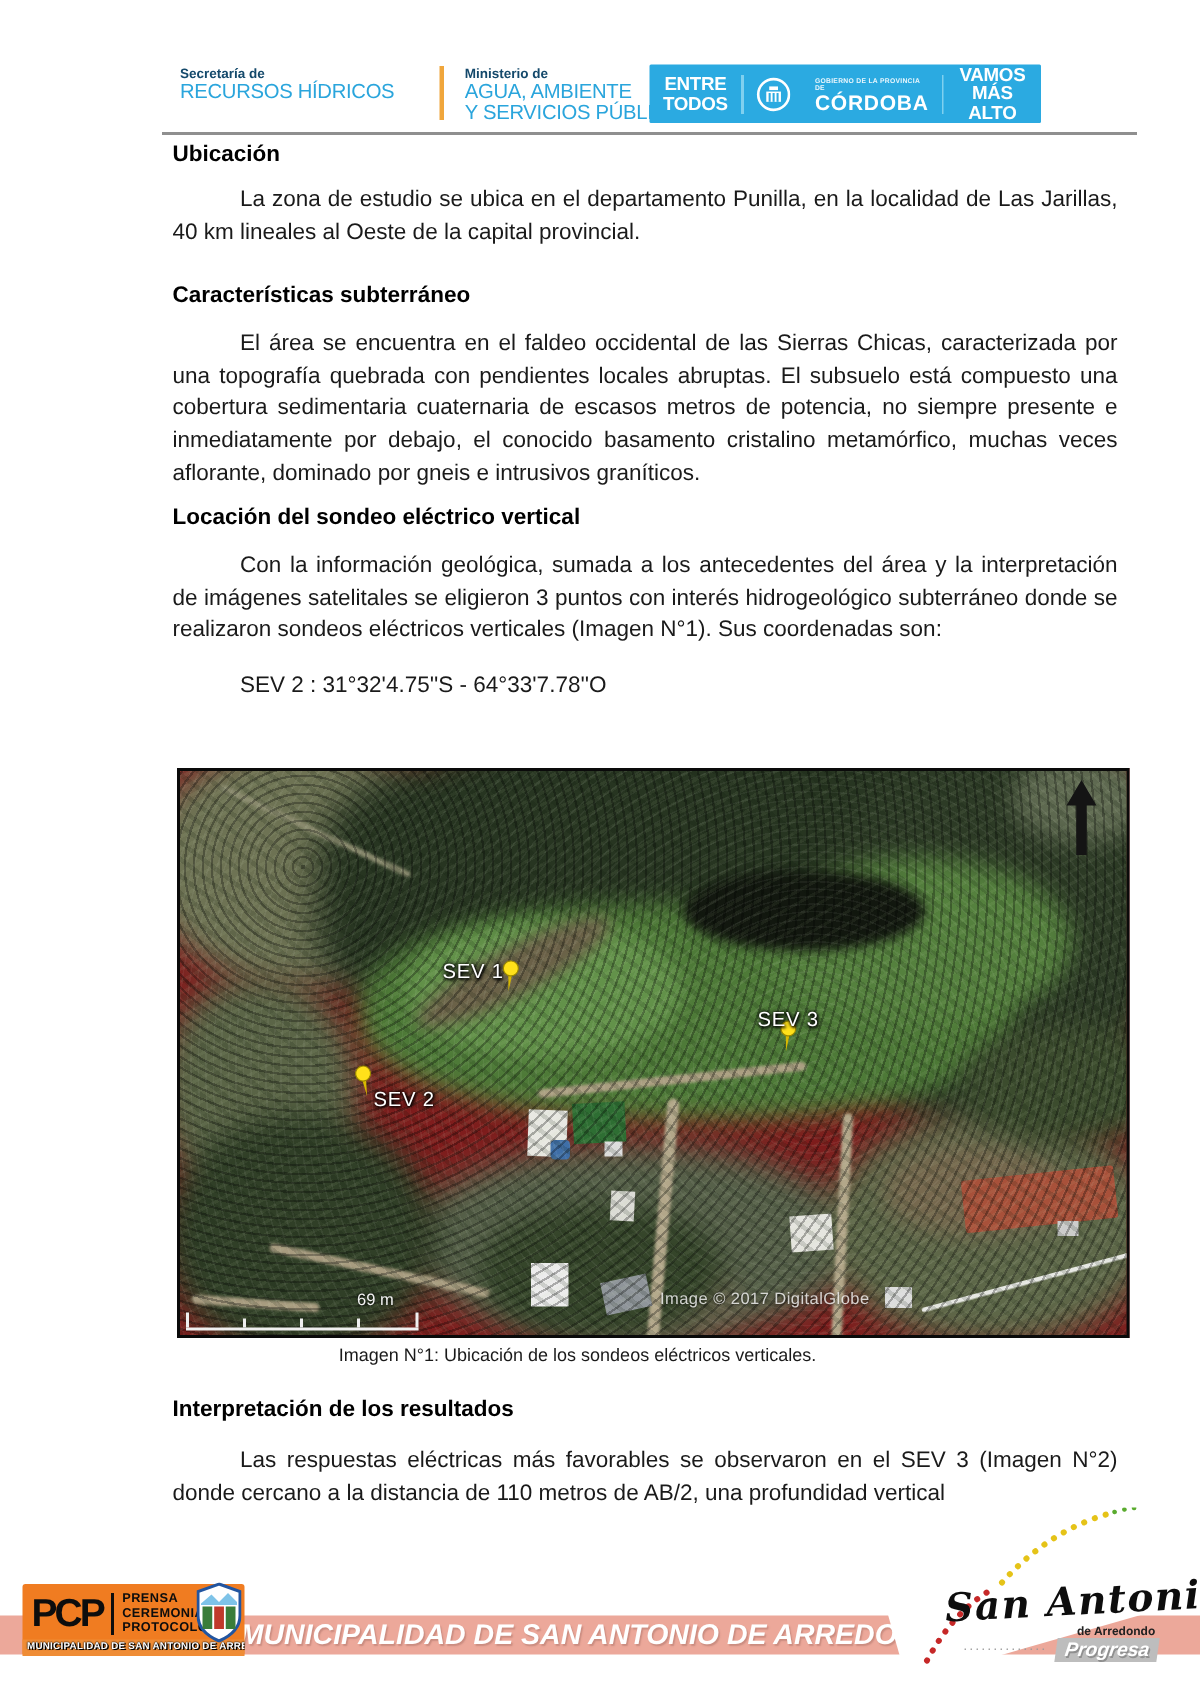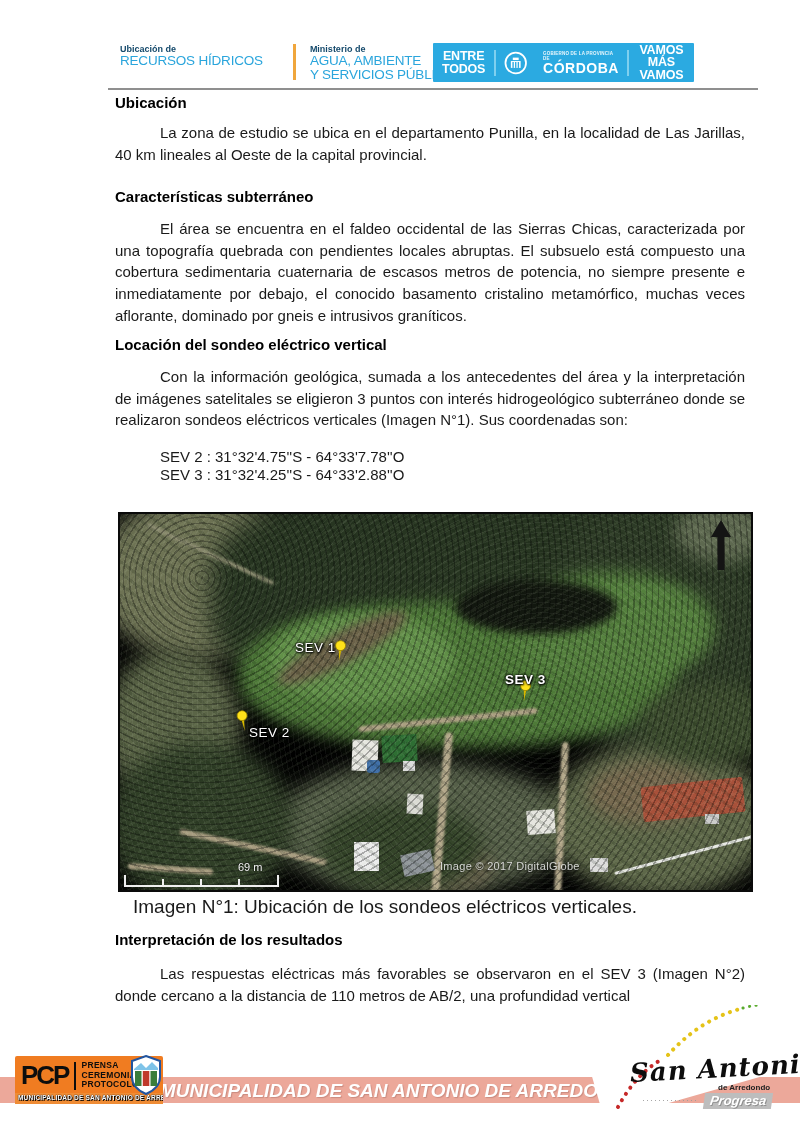--- a/index.html
+++ b/index.html
@@ -29,26 +29,26 @@
   .banner-vamos { font-size:12.5px; line-height:12.5px; padding:0 8px; letter-spacing:-0.2px;border-radius:16px; }
   .header-rule { position:absolute; left:108px; top:88px; width:650px; height:2px; background:#8f8f8f; }
 
   
   .doc-h { position:absolute; left:115px; width:630px; font-size:15px; font-weight:bold; color:#000; }
   .doc-p {
     position:absolute; left:115px; width:630px; font-size:15px; line-height:21.7px;
     text-align:justify; text-indent:45px; color:#1a1a1a;
   }
   .coords { position:absolute; left:160px; top:448px; font-size:15px; line-height:18px; color:#1a1a1a; }
-  .caption { position:absolute; left:70px; top:896px; width:630px; text-align:center; font-size:19px; color:#1a1a1a; }
+  .caption { position:absolute; left:70px; top:896px; width:630px; text-align:center; font-size:12px; color:#1a1a1a; }
 
   
   .sat {
     position:absolute; left:118px; top:512px; width:635px; height:380px;
-    background:#000000; border:2px solid #0a0a0a; overflow:hidden;
+    background:#7f1d1d; border:2px solid #0a0a0a; overflow:hidden;
   }
   .sat .blob { position:absolute; border-radius:50%; }
   .sat::after { 
     content:""; position:absolute; inset:0; z-index:5; pointer-events:none;
     background:
       repeating-radial-gradient(circle at 13% 17%, rgba(0,0,0,.28) 0 1.5px, transparent 1.5px 6px),
       repeating-radial-gradient(circle at 67% 53%, rgba(255,255,255,.05) 0 1px, transparent 1px 5px),
       repeating-linear-gradient(37deg, rgba(10,22,8,.14) 0 3px, transparent 3px 9px),
       repeating-linear-gradient(-29deg, rgba(196,214,168,.07) 0 2px, transparent 2px 7px);
   }
@@ -106,21 +106,21 @@
     text-shadow:1px 1px 0 #8f8f8f;
   }
 </style>
 </head>
 <body>
 
 <div class="page">
 
   <div class="hdr-left">
     <div>
-      <div class="hdr-small">Ubicación de</div>
+      <div class="hdr-small">Secretaría de</div>
       <div class="hdr-big">RECURSOS HÍDRICOS</div>
     </div>
     <div class="hdr-divider"></div>
     <div>
       <div class="hdr-small">Ministerio de</div>
       <div class="hdr-big">AGUA, AMBIENTE</div>
       <div class="hdr-big">Y SERVICIOS PÚBLICOS</div>
     </div>
   </div>
 
@@ -140,37 +140,36 @@
         <rect x="14" y="11" width="1.4" height="6" fill="#2baae1"></rect>
       </svg>
       <div class="gob-txt">
         <div class="gob-small">GOBIERNO DE LA PROVINCIA DE</div>
         <div class="gob-big">CÓRDOBA</div>
       </div>
     </div>
     <div class="banner-sep"></div>
     <div class="banner-cell banner-vamos">
       <div>VAMOS</div>
-      <div>MÁS VAMOS</div>
+      <div>MÁS ALTO</div>
     </div>
   </div>
   <div class="header-rule"></div>
 
   <div class="doc-h" style="top:94px;">Ubicación</div>
   <div class="doc-p" style="top:122px;">La zona de estudio se ubica en el departamento Punilla, en la localidad de Las Jarillas, 40 km lineales al Oeste de la capital provincial.</div>
 
   <div class="doc-h" style="top:188px;">Características subterráneo</div>
   <div class="doc-p" style="top:218px;">El área se encuentra en el faldeo occidental de las Sierras Chicas, caracterizada por una topografía quebrada con pendientes locales abruptas. El subsuelo está compuesto una cobertura sedimentaria cuaternaria de escasos metros de potencia, no siempre presente e inmediatamente por debajo, el conocido basamento cristalino metamórfico, muchas veces aflorante, dominado por gneis e intrusivos graníticos.</div>
 
   <div class="doc-h" style="top:336px;">Locación del sondeo eléctrico vertical</div>
   <div class="doc-p" style="top:366px;">Con la información geológica, sumada a los antecedentes del área y la interpretación de imágenes satelitales se eligieron 3 puntos con interés hidrogeológico subterráneo donde se realizaron sondeos eléctricos verticales (Imagen N°1). Sus coordenadas son:</div>
 
   <div class="coords">
     <div>SEV 2 : 31°32'4.75''S - 64°33'7.78''O</div>
-    <div>SEV 3 : 31°32'4.25''S - 64°33'2.88''O</div>
   </div>
 
   <div class="sat">
 
     <div class="blob" style="left:-25px;top:-20px;width:210px;height:165px;background:#6e7354;filter:blur(10px);"></div>
     <div class="blob" style="left:-15px;top:135px;width:135px;height:155px;background:#5b6547;filter:blur(10px);"></div>
     <div class="blob" style="left:90px;top:-35px;width:580px;height:235px;background:#273521;filter:blur(12px);border-radius:40%;"></div>
     <div class="blob" style="right:-25px;top:-25px;width:230px;height:270px;background:#2d3b26;filter:blur(12px);"></div>
     <div class="blob" style="left:555px;top:-12px;width:95px;height:60px;background:#5f6a51;filter:blur(8px);"></div>
     <div class="blob" style="left:120px;top:88px;width:435px;height:145px;background:#4e7a38;filter:blur(8px);border-radius:45%;"></div>
@@ -211,21 +210,21 @@
       <path d="M7 21 L5.6 8.5 h2.8 Z" fill="#d8b900"></path>
       <circle cx="7" cy="5.6" r="5" fill="#ffe11a" stroke="#9a8700" stroke-width=".8"></circle>
     </svg>
 
     <div class="pin-label" style="left:129px;top:211px;">SEV 2</div>
     <svg class="pin" style="left:116px;top:196px;transform:rotate(-10deg);" width="14" height="22" viewBox="0 0 14 22">
       <path d="M7 21 L5.6 8.5 h2.8 Z" fill="#d8b900"></path>
       <circle cx="7" cy="5.6" r="5" fill="#ffe11a" stroke="#9a8700" stroke-width=".8"></circle>
     </svg>
 
-    <div class="pin-label" style="left:385px;top:158px;font-weight:bold;">SEV 3</div>
+    <div class="pin-label" style="left:385px;top:158px;">SEV 3</div>
     <svg class="pin" style="left:398px;top:166px;transform:rotate(6deg);" width="14" height="22" viewBox="0 0 14 22">
       <path d="M7 21 L5.6 8.5 h2.8 Z" fill="#d8b900"></path>
       <circle cx="7" cy="5.6" r="5" fill="#ffe11a" stroke="#9a8700" stroke-width=".8"></circle>
     </svg>
 
     <svg class="north-arrow" width="24" height="50" viewBox="0 0 24 50">
       <path d="M12 0 L22 17 H15.5 V50 H8.5 V17 H2 Z" fill="#141414"></path>
     </svg>
     <div class="scalebar">
       <span class="tick" style="left:0;height:10px;"></span>

